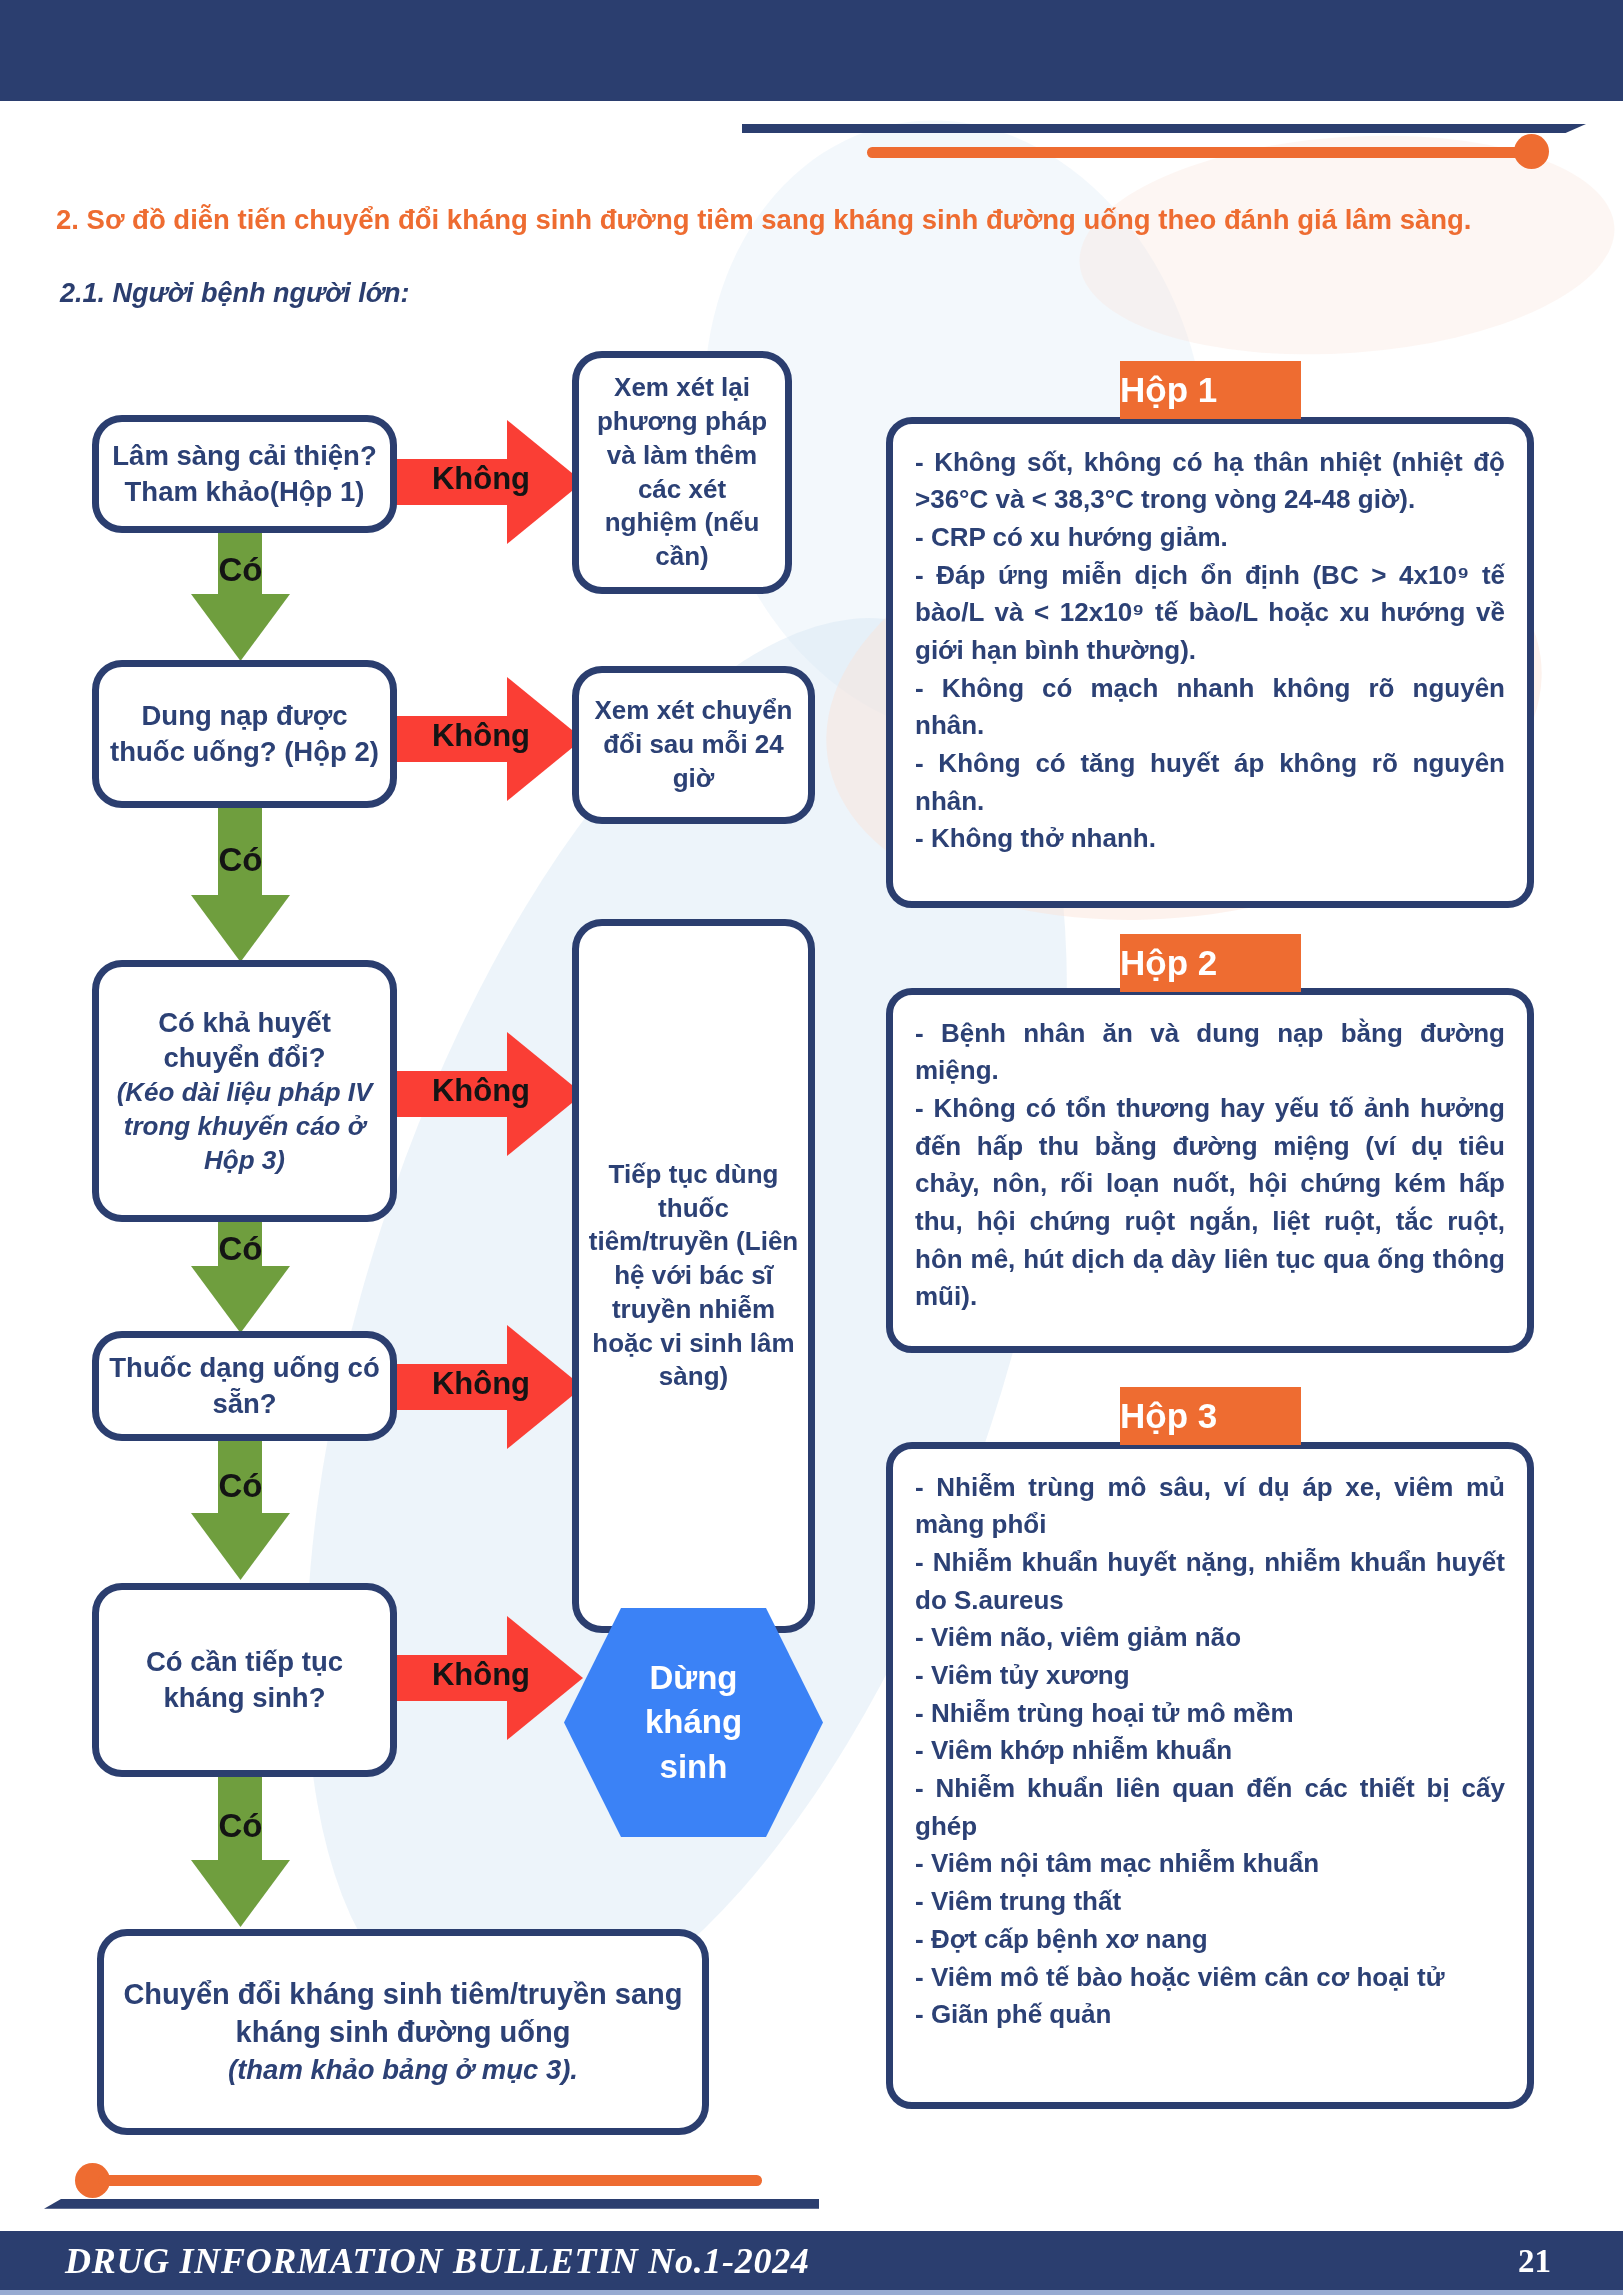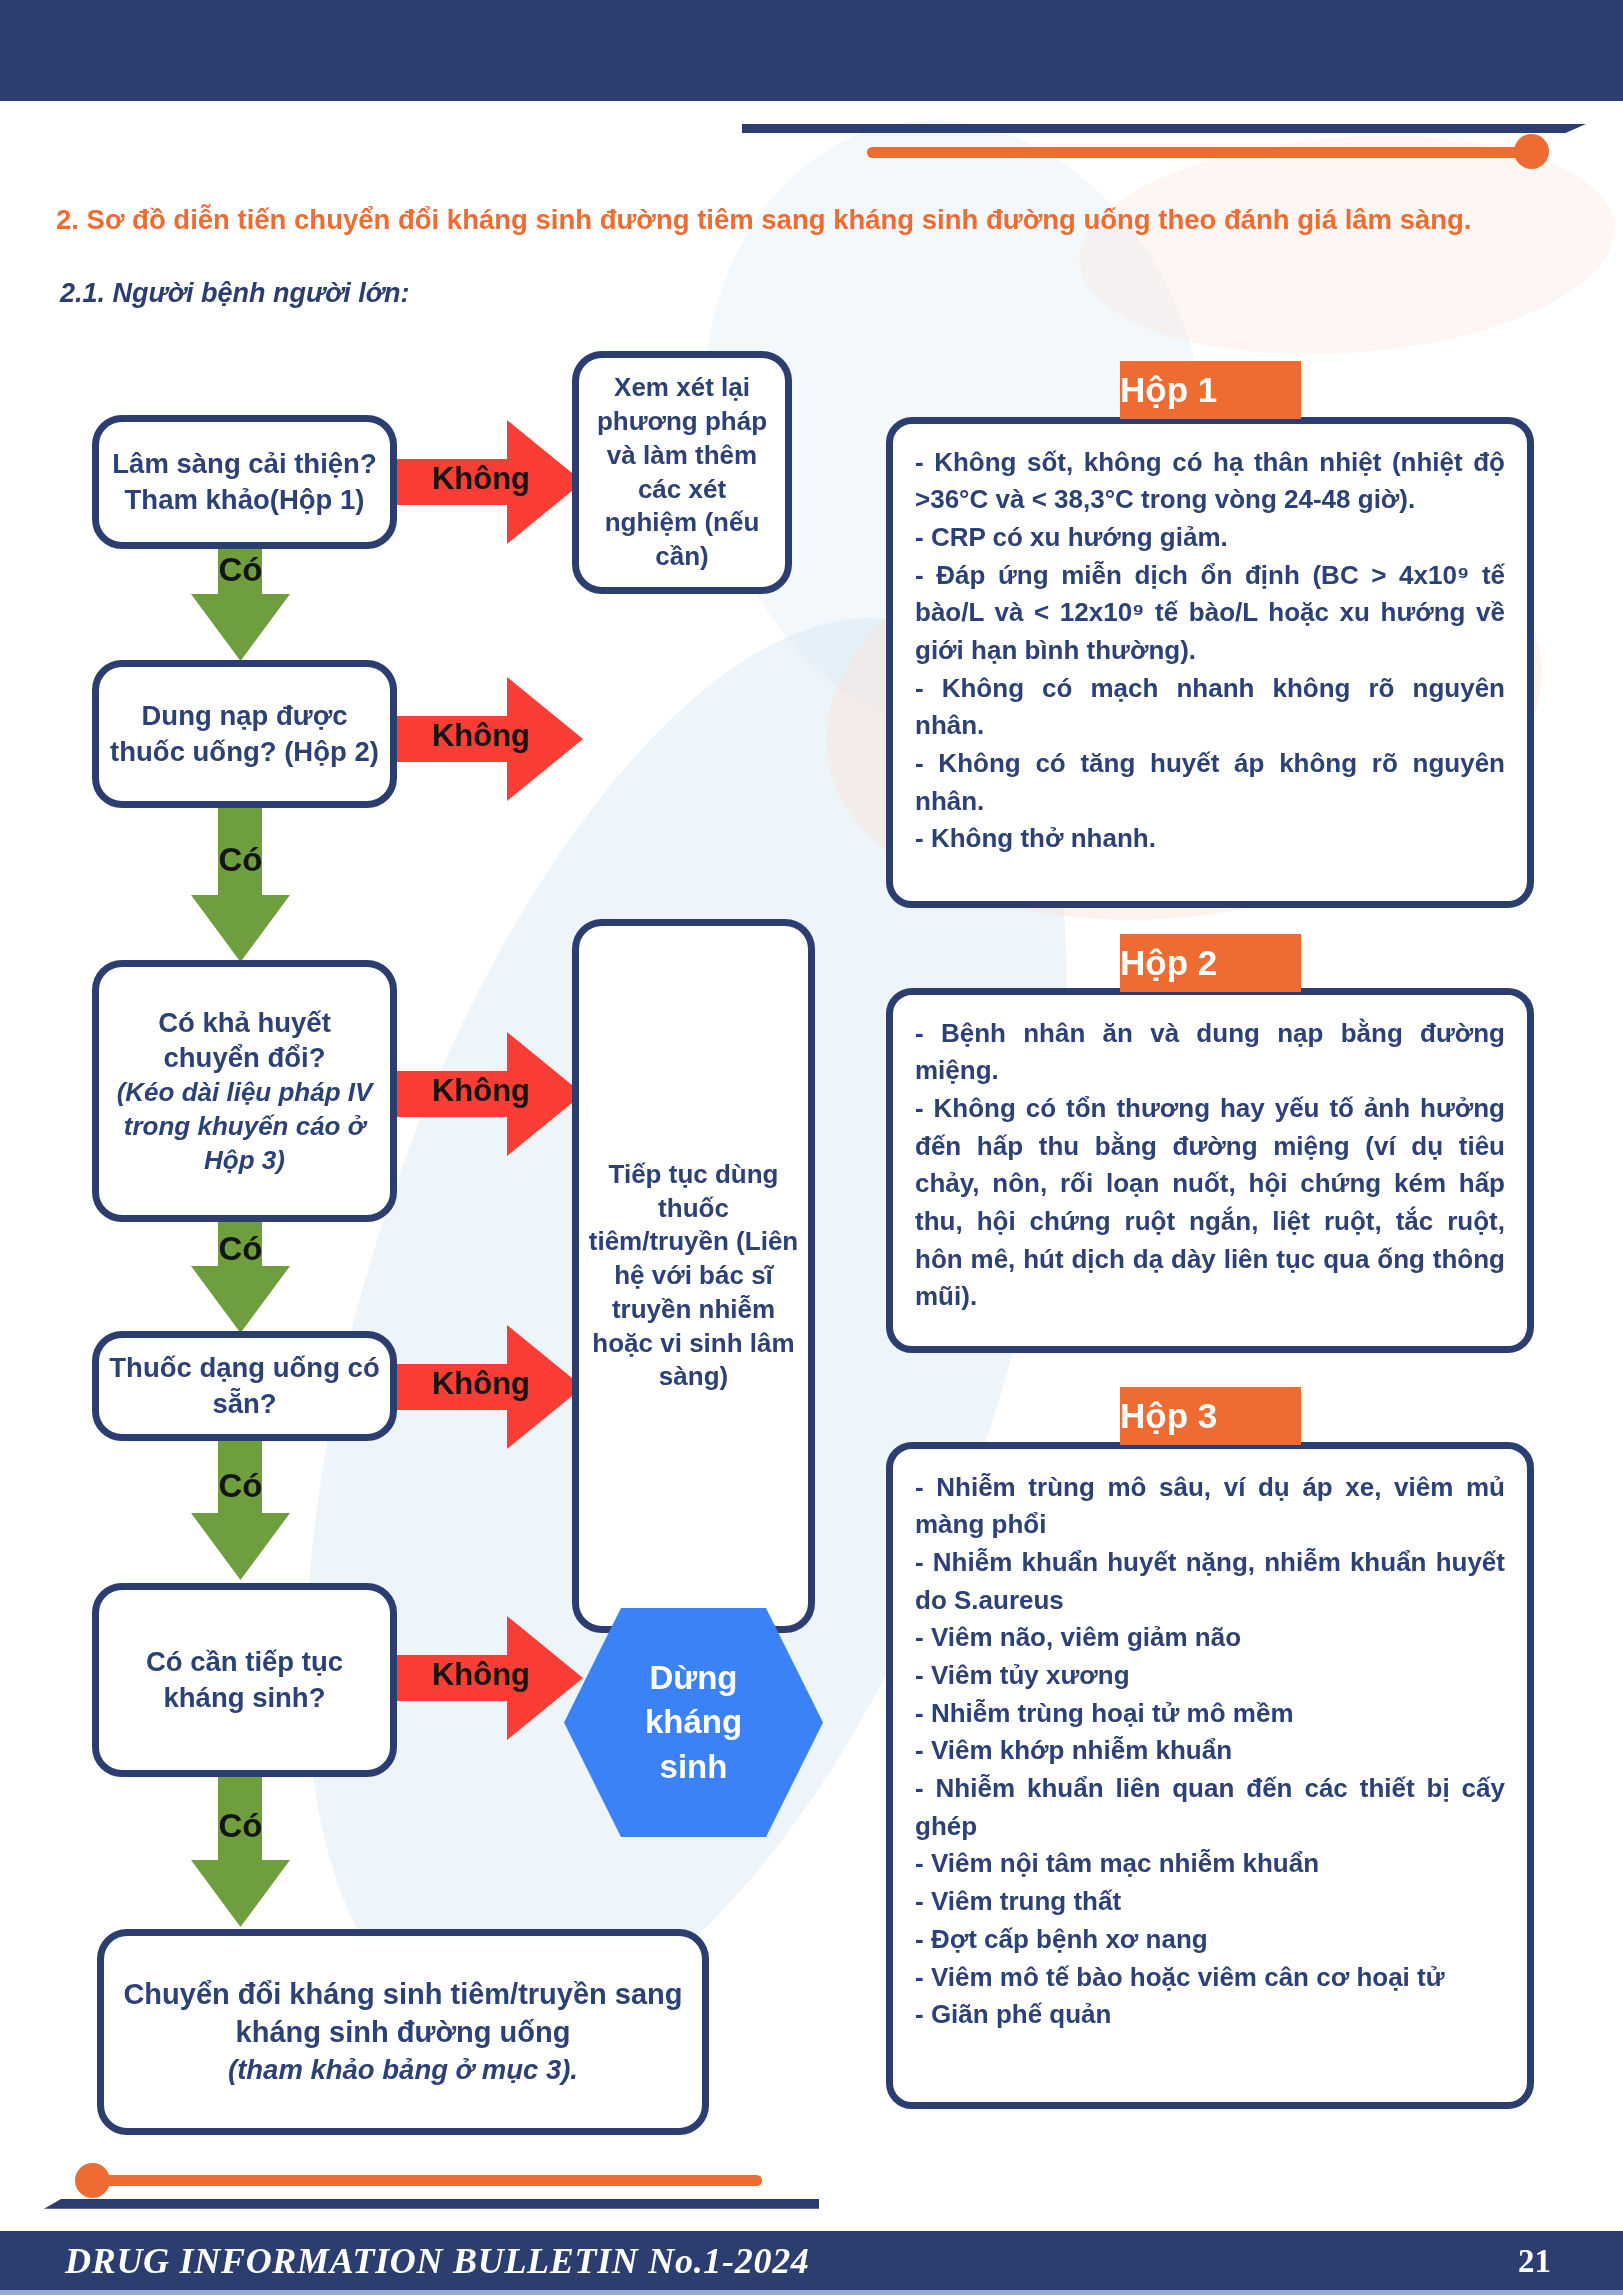--- a/index.html
+++ b/index.html
@@ -78,21 +78,21 @@
   <div class="wm wm-salmon2"></div>
 
   <div class="header-bar"></div>
   <div class="top-line-navy"></div>
   <div class="top-line-orange"></div>
   <div class="top-dot-orange"></div>
 
   <div class="page-title">2. Sơ đồ diễn tiến chuyển đổi kháng sinh đường tiêm sang kháng sinh đường uống theo đánh giá lâm sàng.</div>
   <div class="page-subtitle">2.1. Người bệnh người lớn:</div>
 
-  <div class="dbox fs42" style="left:92px;top:415px;width:305px;height:134px;">
+  <div class="dbox fs42" style="left:92px;top:415px;width:305px;height:118px;">
     <span>Lâm sàng cải thiện? Tham khảo(Hộp 1)</span>
   </div>
 
   <div class="dbox fs42" style="left:92px;top:660px;width:305px;height:148px;">
     <span>Dung nạp được thuốc uống? (Hộp 2)</span>
   </div>
 
   <div class="dbox" style="left:92px;top:960px;width:305px;height:262px;">
     <span class="fs42">Có khả huyết chuyển đổi?</span>
     <span class="fs40 note">(Kéo dài liệu pháp IV trong khuyến cáo ở Hộp 3)</span>
@@ -108,20 +108,23 @@
 
   <div class="dbox" style="left:97px;top:1929px;width:612px;height:206px;">
     <span class="fs44">Chuyển đổi kháng sinh tiêm/truyền sang kháng sinh đường uống</span>
     <span class="fs42 note">(tham khảo bảng ở mục 3).</span>
   </div>
 
   <div class="dbox fs40" style="left:572px;top:351px;width:220px;height:243px;">
     <span>Xem xét lại phương pháp và làm thêm các xét nghiệm (nếu cần)</span>
   </div>
 
+  <div class="dbox fs40" style="left:572px;top:666px;width:243px;height:158px;">
+    <span>Xem xét chuyển đổi sau mỗi 24 giờ</span>
+  </div>
 
   <div class="dbox fs40" style="left:572px;top:919px;width:243px;height:714px;">
     <span>Tiếp tục dùng thuốc tiêm/truyền (Liên hệ với bác sĩ truyền nhiễm hoặc vi sinh lâm sàng)</span>
   </div>
 
   <div class="hex" style="left:564px;top:1570px;width:259px;height:229px;">
     <span>Dừng kháng sinh</span>
   </div>
 
   <div class="rshaft" style="left:393px;top:459px;width:116px;height:46px;"></div>

